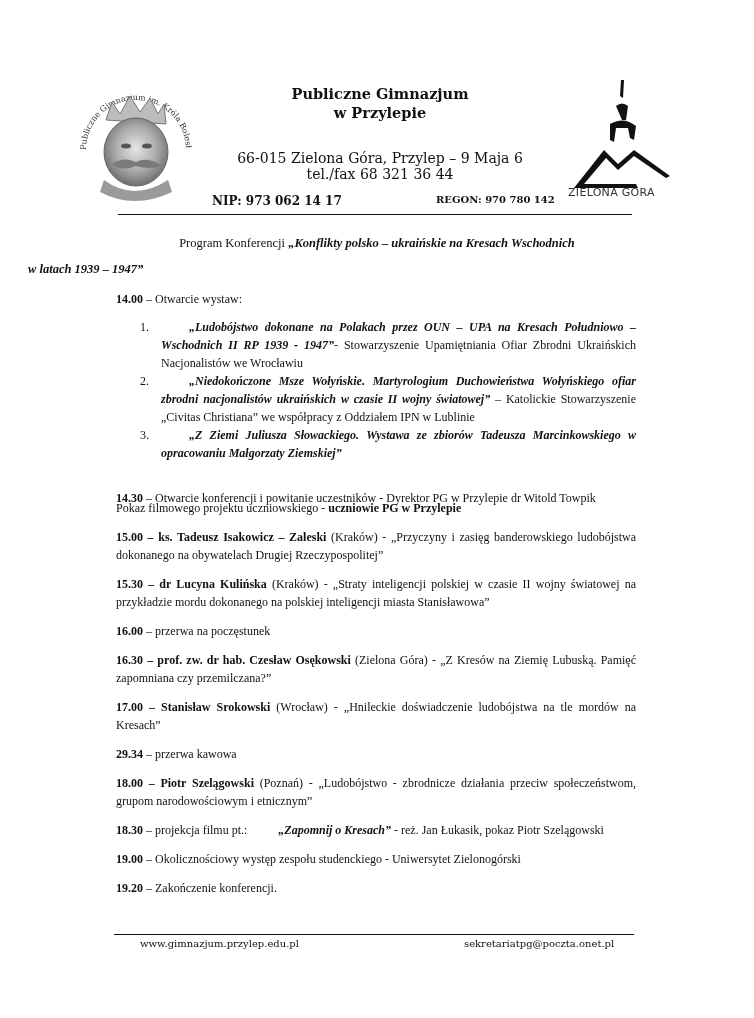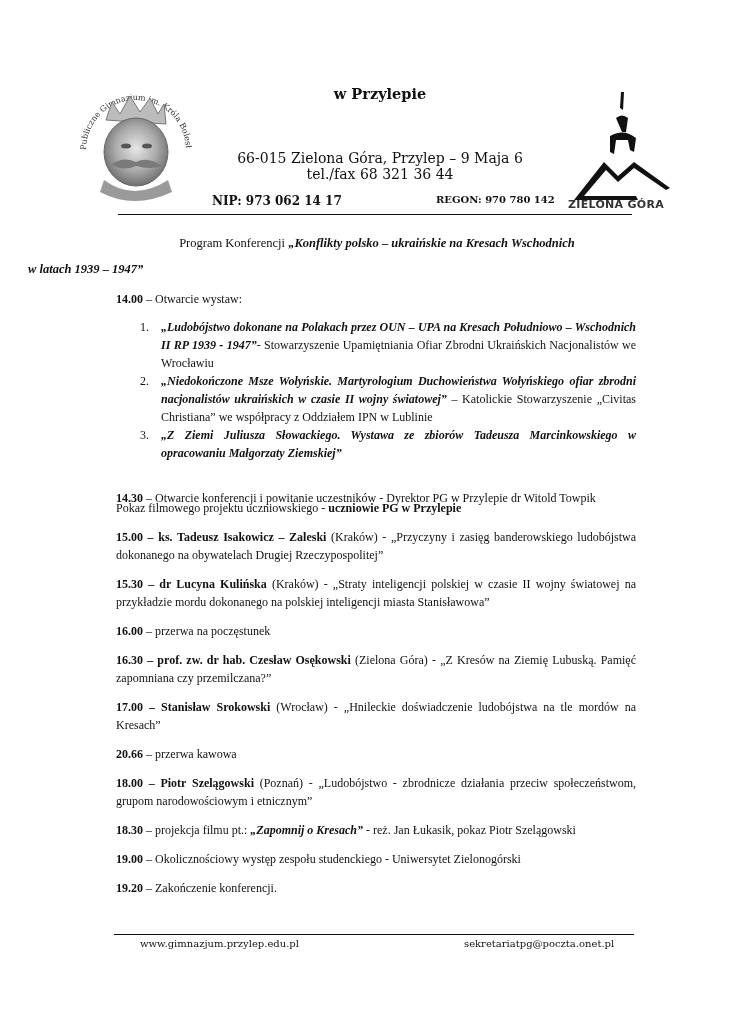--- a/index.html
+++ b/index.html
@@ -2,35 +2,35 @@
 <html><head>
 <meta charset="utf-8">
 <style>
   html, body { margin:0; padding:0; background:#ffffff; }
   body { width:754px; height:1018px; position:relative; overflow:hidden; color:#111; }
   .serif { font-family: "DejaVu Serif", "Liberation Serif", serif; }
   .sans { font-family: Liberation Serif, serif; }
 
   
   .crest { position:absolute; left:64px; top:80px; width:140px; height:128px; }
-  .city-logo { position:absolute; left:566px; top:88px; width:116px; height:122px;font-weight:bold; }
+  .city-logo { position:absolute; left:566px; top:76px; width:116px; height:122px; }
   .hdr-name { position:absolute; left:220px; top:84px; width:320px; text-align:center; font-weight:bold; font-size:14.5px; line-height:19px; }
   .hdr-addr { position:absolute; left:220px; top:150px; width:320px; text-align:center; font-size:14px; line-height:16px; }
   .nip { position:absolute; left:212px; top:194px; font-size:12px; font-weight:bold; }
   .regon { position:absolute; left:436px; top:194px; font-size:10px; font-weight:bold; }
   .hr-top { position:absolute; left:118px; top:214px; width:514px; height:1px; background:#111; }
 
   
   .title1 { position:absolute; left:0; width:754px; top:236px; text-align:center; font-size:12.5px; }
   .title2 { position:absolute; left:0; width:754px; top:262px; text-align:left; font-size:12.5px; font-style:italic; font-weight:bold;padding-left:28px; }
   .title1 .it { font-style:italic; font-weight:bold; }
 
   .p { position:absolute; left:116px; width:520px; font-size:12px; line-height:18px; text-align:justify; }
   .b { font-weight:bold; }
-  .bi { font-weight:bold; font-style:italic; }
+  .bi { font-weight:bold; font-style:italic;margin-left:28px; }
   .li { position:absolute; left:140px; width:496px; font-size:12px; line-height:18px; text-align:justify; }
   .li .num { position:absolute; left:0; top:0; }
   .li .txt { display:block; margin-left:21px; }
 
   .hr-bot { position:absolute; left:114px; top:934px; width:520px; height:1px; background:#111; }
   .foot-l { position:absolute; left:140px; top:938px; font-size:10px; }
   .foot-r { position:absolute; left:464px; top:938px; font-size:10px; }
 </style>
 </head>
 <body>
@@ -56,20 +56,21 @@
     <path d="M48 84 Q60 76 72 82 Q84 76 98 86 Q86 90 72 86 Q58 92 48 84 Z" fill="#7a7a7a"></path>
 
     <ellipse cx="62" cy="66" rx="5" ry="2.5" fill="#555"></ellipse>
     <ellipse cx="83" cy="66" rx="5" ry="2.5" fill="#555"></ellipse>
 
     <path d="M40 100 Q70 122 104 100 L108 112 Q70 130 36 112 Z" fill="#9a9a9a"></path>
   </svg>
 </div>
 
 <div class="hdr-name serif">
+  <div>Publiczne  Gimnazjum</div>
   <div>w Przylepie</div>
 </div>
 <div class="hdr-addr serif">
   <div>66-015  Zielona Góra,  Przylep – 9 Maja 6</div>
   <div>tel./fax  68 321 36 44</div>
 </div>
 <div class="nip serif">NIP: 973 062 14 17</div>
 <div class="regon serif">REGON: 970 780 142</div>
 
 <div class="city-logo">
@@ -128,21 +129,21 @@
 
 <div class="p sans" style="top:651px;">
   <span class="b">16.30</span><span class="b"> – prof. zw. dr hab.  Czesław Osękowski</span><span> (Zielona Góra) - „Z Kresów na Ziemię Lubuską. Pamięć zapomniana czy przemilczana?”</span>
 </div>
 
 <div class="p sans" style="top:698px;">
   <span class="b">17.00</span><span class="b"> – Stanisław Srokowski</span><span> (Wrocław) - „Hnileckie doświadczenie ludobójstwa na tle mordów na Kresach”</span>
 </div>
 
 <div class="p sans" style="top:745px;">
-  <span class="b">20.66</span><span> – przerwa kawowa</span>
+  <span class="b">29.34</span><span> – przerwa kawowa</span>
 </div>
 
 <div class="p sans" style="top:774px;">
   <span class="b">18.00</span><span class="b"> – Piotr Szelągowski</span><span> (Poznań) - „Ludobójstwo - zbrodnicze działania przeciw społeczeństwom, grupom narodowościowym i etnicznym”</span>
 </div>
 
 <div class="p sans" style="top:821px;">
   <span class="b">18.30</span><span> – projekcja filmu pt.: </span><span class="bi">„Zapomnij o Kresach”</span><span> - reż. Jan Łukasik, pokaz Piotr Szelągowski</span>
 </div>
 

